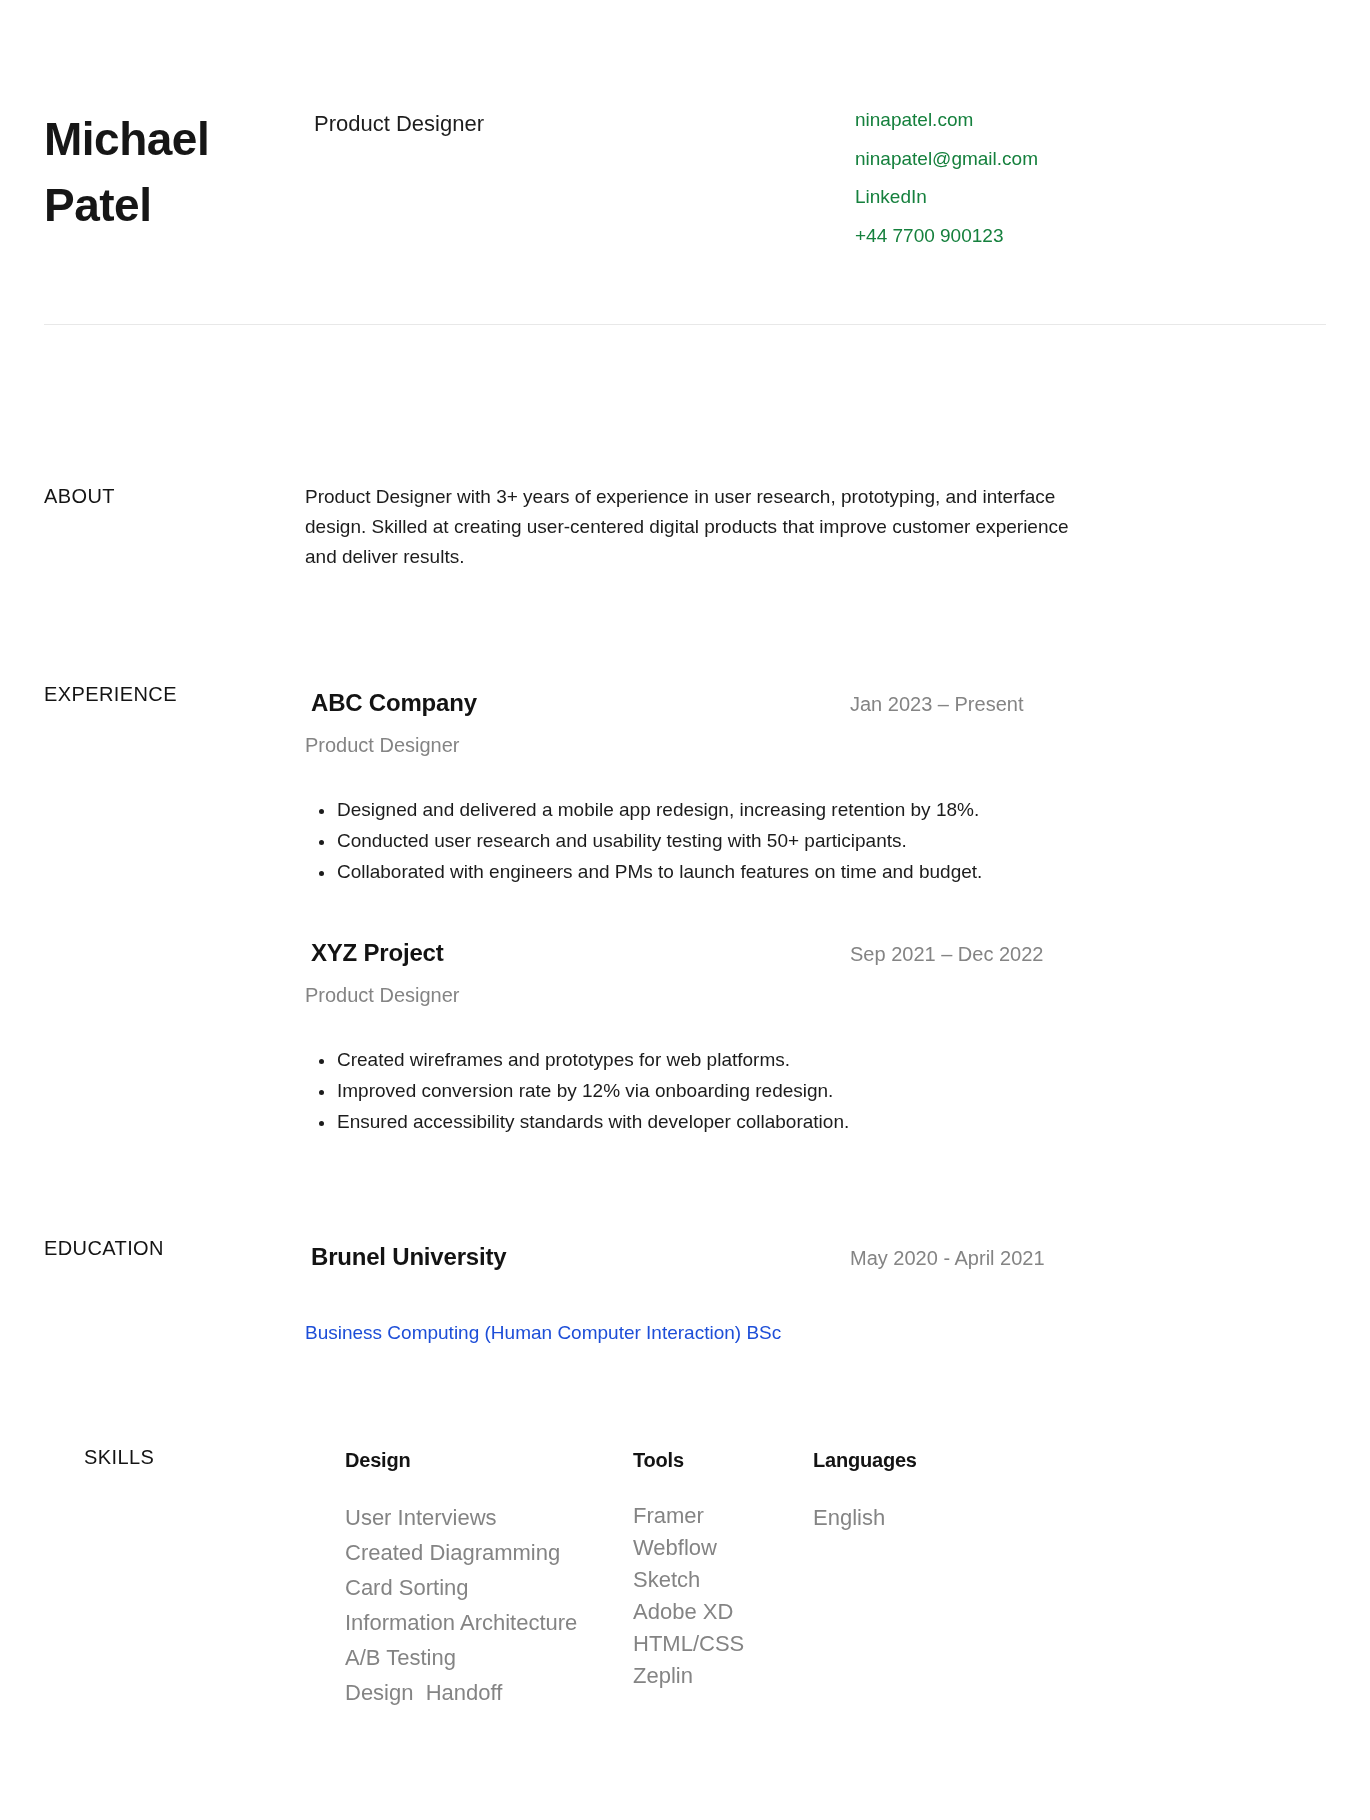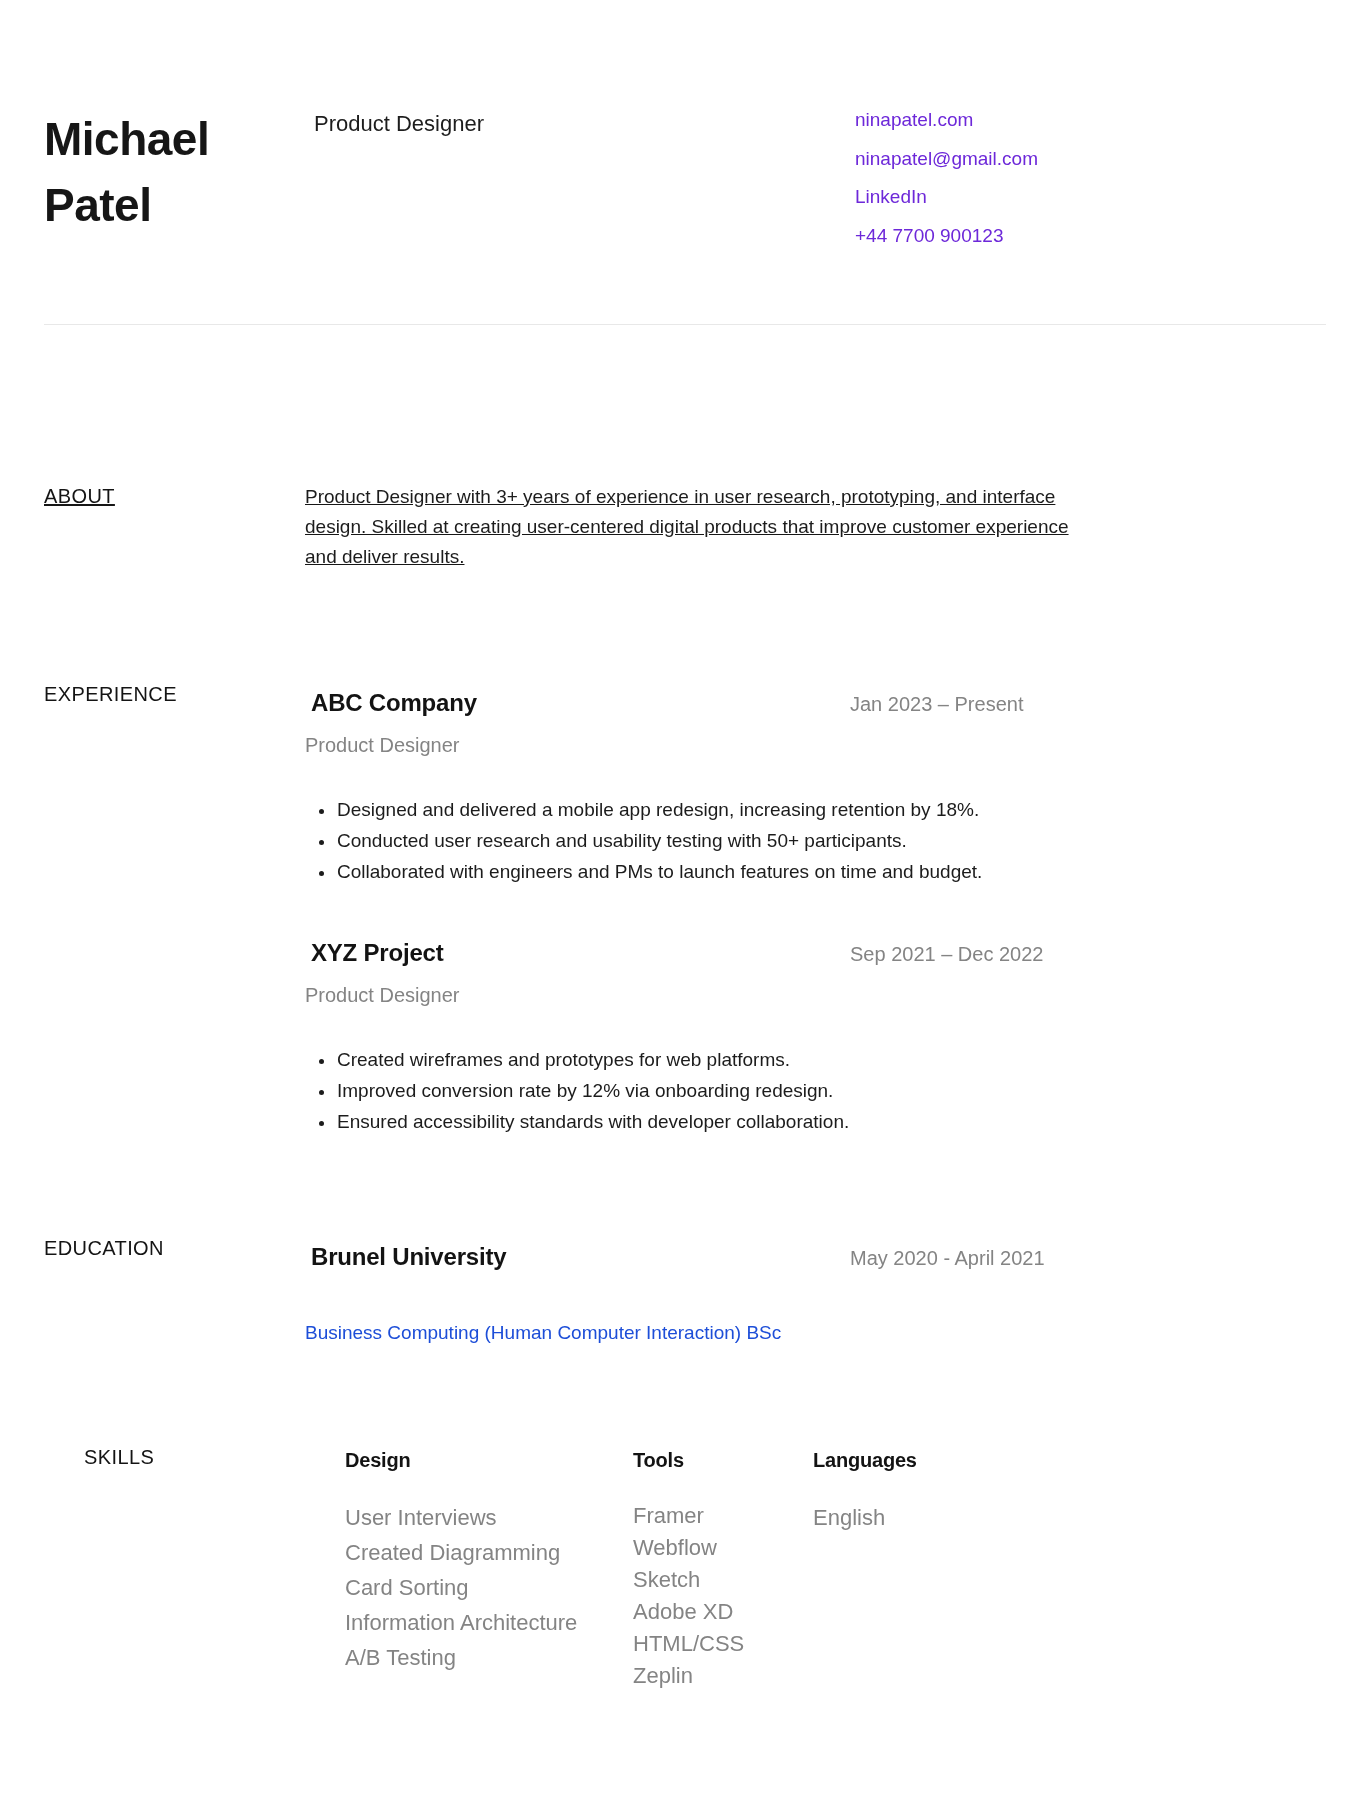--- a/index.html
+++ b/index.html
@@ -20,32 +20,32 @@
   .page{width:1370px;height:1728px;padding:0 44px;}
 
   
   .header{display:flex;align-items:flex-start;padding-top:106px;}
   .name{
     width:262px;margin:0;
     font-size:46px;line-height:66px;font-weight:700;
     letter-spacing:-0.5px;color:var(--text-primary);
   }
   .job-title{margin-left:8px;margin-top:3px;font-size:22px;line-height:30px;color:#1d1d1d;}
-  .contact{margin-left:auto;width:471px;margin-top:-5px;font-size:19px;line-height:38.5px;color:#6d28d9;}
+  .contact{margin-left:auto;width:471px;margin-top:-5px;font-size:19px;line-height:38.5px;color:#15803d;}
   .contact div{white-space:nowrap;}
 
   .divider{border:none;border-top:1px solid var(--divider);margin:69px 0 0 0;}
 
   
   .section{display:grid;grid-template-columns:261px 1fr;align-items:start;}
   .section-label{
     font-size:20px;line-height:28px;font-weight:500;
     letter-spacing:0.4px;color:#141414;text-transform:uppercase;
   }
-  .section-about{margin-top:157px;text-decoration:underline;}
+  .section-about{margin-top:157px;}
   .section-experience{margin-top:108px;}
   .section-education{margin-top:97px;}
   .section-skills{margin-top:95px;margin-left:40px;}
 
   
   .about-text{margin:0;max-width:800px;font-size:19px;line-height:30px;color:#1c1c1c;}
 
   
   .entry + .entry{margin-top:43px;}
   .entry-header{display:grid;grid-template-columns:545px 1fr;align-items:baseline;}
@@ -144,20 +144,21 @@
     <div class="skills-cols">
 
       <div class="skills-col">
         <h3 class="skill-category-title">Design</h3>
         <ul class="skill-list">
           <li>User Interviews</li>
           <li>Created Diagramming</li>
           <li>Card Sorting</li>
           <li>Information Architecture</li>
           <li>A/B Testing</li>
+          <li>Design  Handoff</li>
         </ul>
       </div>
 
       <div class="skills-col">
         <h3 class="skill-category-title">Tools</h3>
         <ul class="skill-list">
           <li>Framer</li>
           <li>Webflow</li>
           <li>Sketch</li>
           <li>Adobe XD</li>

